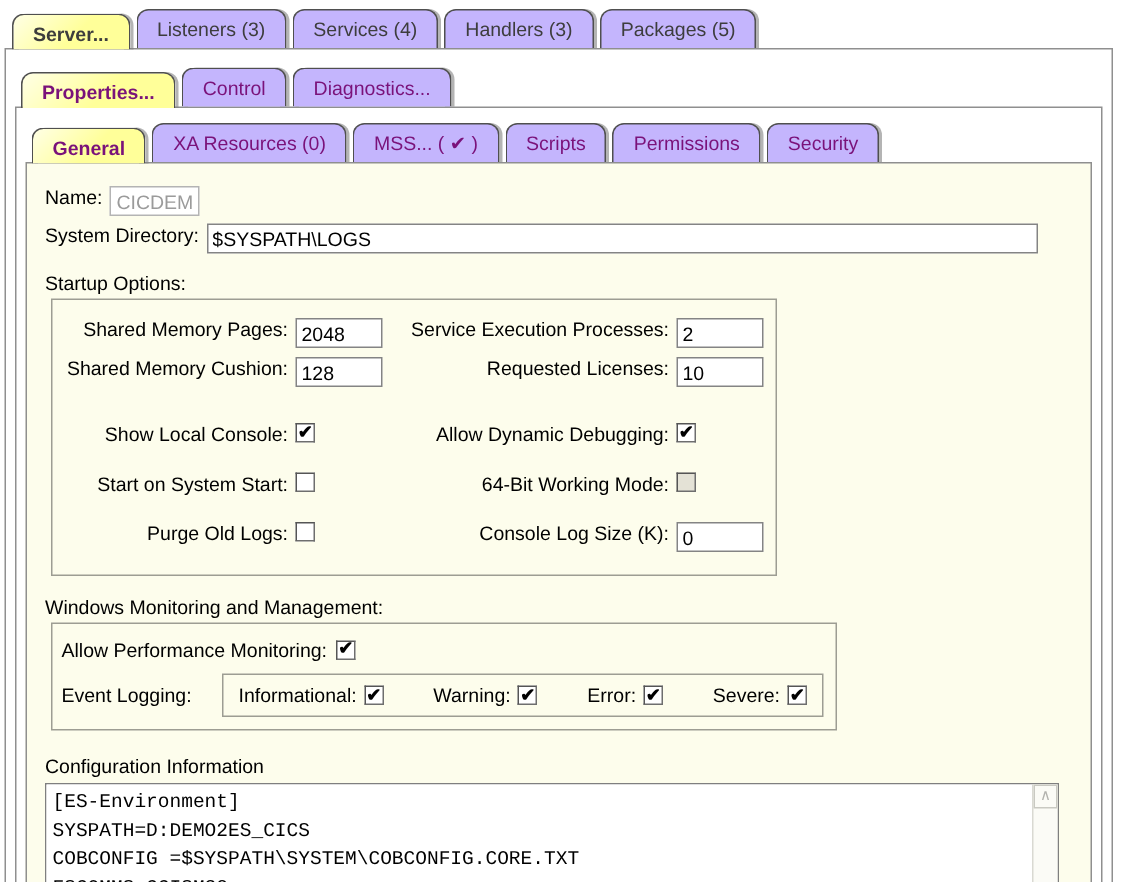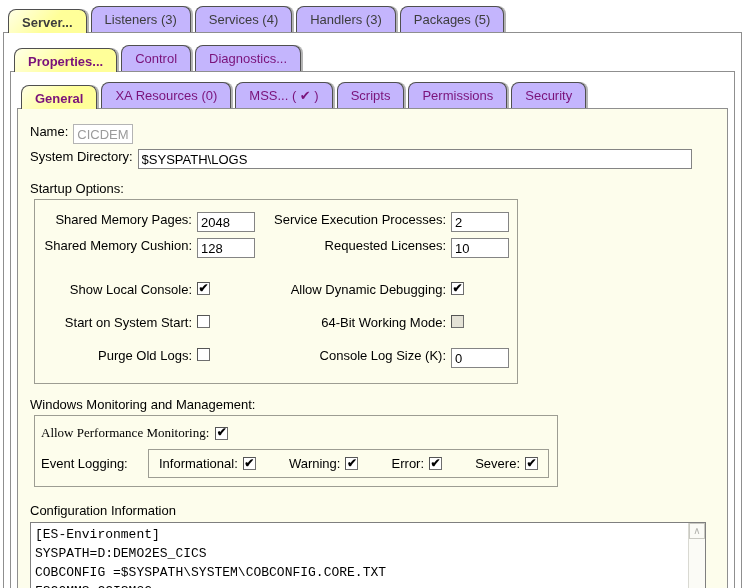--- a/index.html
+++ b/index.html
@@ -59,21 +59,21 @@
     width:13px; height:13px; flex:0 0 13px;
     background:#fff; border:1px solid #6e6e6e;
     border-top-color:#555; border-left-color:#555;
     display:inline-flex; align-items:center; justify-content:center;
     font-size:12px; line-height:1; font-weight:bold; color:#000; cursor:pointer;
   }
   .cb.checked::after { content:"✔"; margin-top:-2px; }
   .cb.disabled { background:#e4e2d6; cursor:default; }
 
   .mon-box { width:524px; margin-left:4px; padding:7px 8px 8px 6px; }
-  .mon-row1 { display:flex; align-items:center; height:20px;font-family:Liberation Serif, serif; }
+  .mon-row1 { display:flex; align-items:center; height:20px; }
   .mon-row1 label { margin-right:6px; }
   .mon-row2 { display:flex; align-items:center; margin-top:6px;gap:19px; }
   .ev-label { width:88px; }
   .ev-box { flex:1; border:1px solid #9d9d93; padding:6px 10px; display:flex; align-items:center; justify-content:space-between; }
   .ev-item { display:flex; align-items:center; }
   .ev-item label { margin-right:5px; }
 
   
   .cfg-label { margin:16px 0 4px 0; }
   .cfg-wrap { width:676px; height:84px; border:1px solid #7f7f7f; background:#fff; display:flex; }

